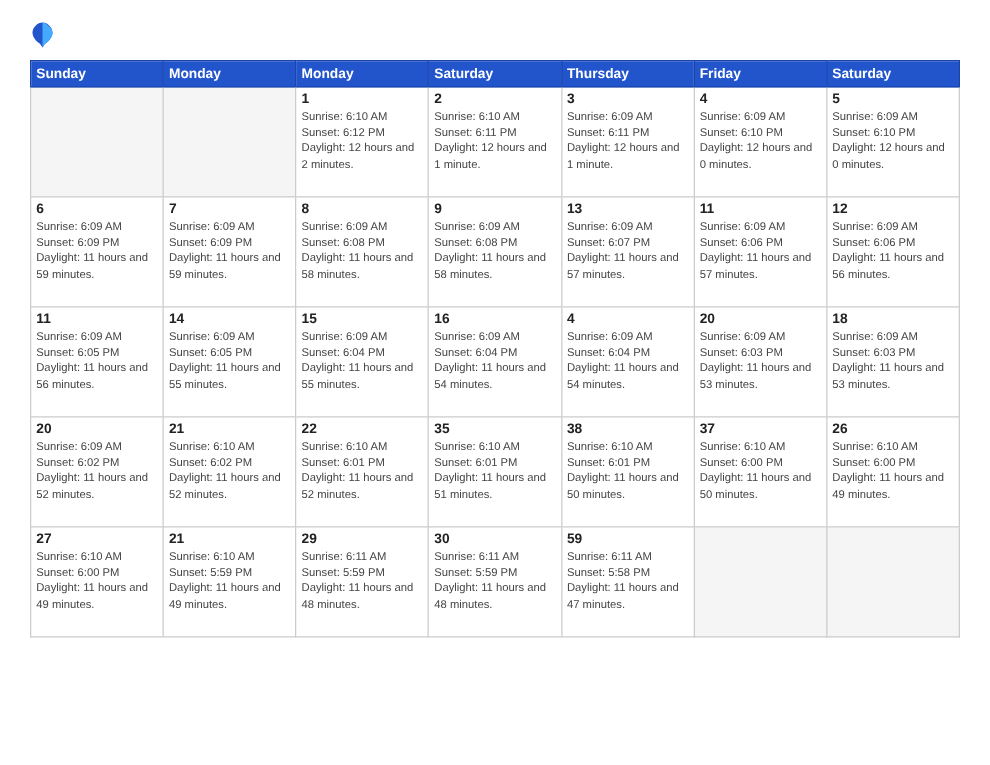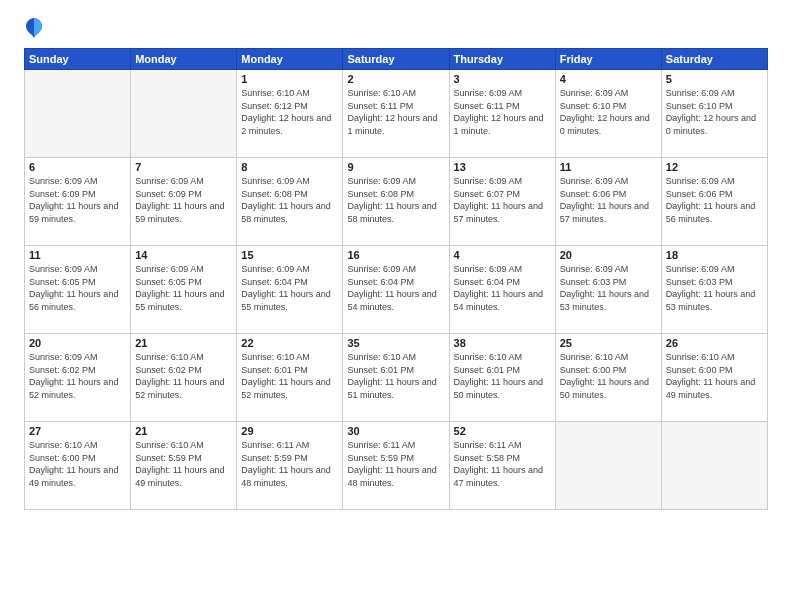--- a/index.html
+++ b/index.html
@@ -230,21 +230,21 @@
           </td>
           <td>
             <span class="day-number">35</span>
             <div class="day-info">Sunrise: 6:10 AM<br>Sunset: 6:01 PM<br>Daylight: 11 hours and 51 minutes.</div>
           </td>
           <td>
             <span class="day-number">38</span>
             <div class="day-info">Sunrise: 6:10 AM<br>Sunset: 6:01 PM<br>Daylight: 11 hours and 50 minutes.</div>
           </td>
           <td>
-            <span class="day-number">25</span>
+            <span class="day-number">37</span>
             <div class="day-info">Sunrise: 6:10 AM<br>Sunset: 6:00 PM<br>Daylight: 11 hours and 50 minutes.</div>
           </td>
           <td>
             <span class="day-number">26</span>
             <div class="day-info">Sunrise: 6:10 AM<br>Sunset: 6:00 PM<br>Daylight: 11 hours and 49 minutes.</div>
           </td>
         </tr>
         <tr class="week-row">
           <td>
             <span class="day-number">27</span>
@@ -256,21 +256,21 @@
           </td>
           <td>
             <span class="day-number">29</span>
             <div class="day-info">Sunrise: 6:11 AM<br>Sunset: 5:59 PM<br>Daylight: 11 hours and 48 minutes.</div>
           </td>
           <td>
             <span class="day-number">30</span>
             <div class="day-info">Sunrise: 6:11 AM<br>Sunset: 5:59 PM<br>Daylight: 11 hours and 48 minutes.</div>
           </td>
           <td>
-            <span class="day-number">52</span>
+            <span class="day-number">59</span>
             <div class="day-info">Sunrise: 6:11 AM<br>Sunset: 5:58 PM<br>Daylight: 11 hours and 47 minutes.</div>
           </td>
           <td class="empty"></td>
           <td class="empty"></td>
         </tr>
       </tbody>
   </table>
 </div>
 
 </body></html>

